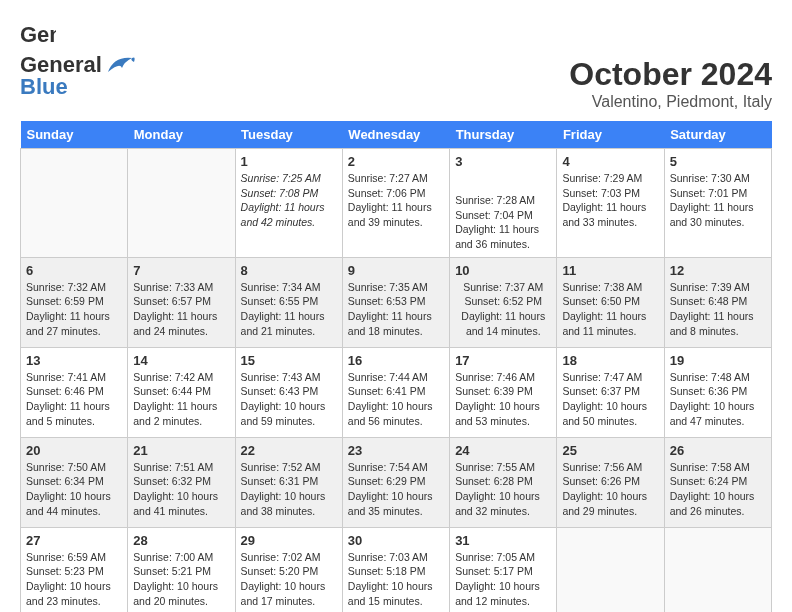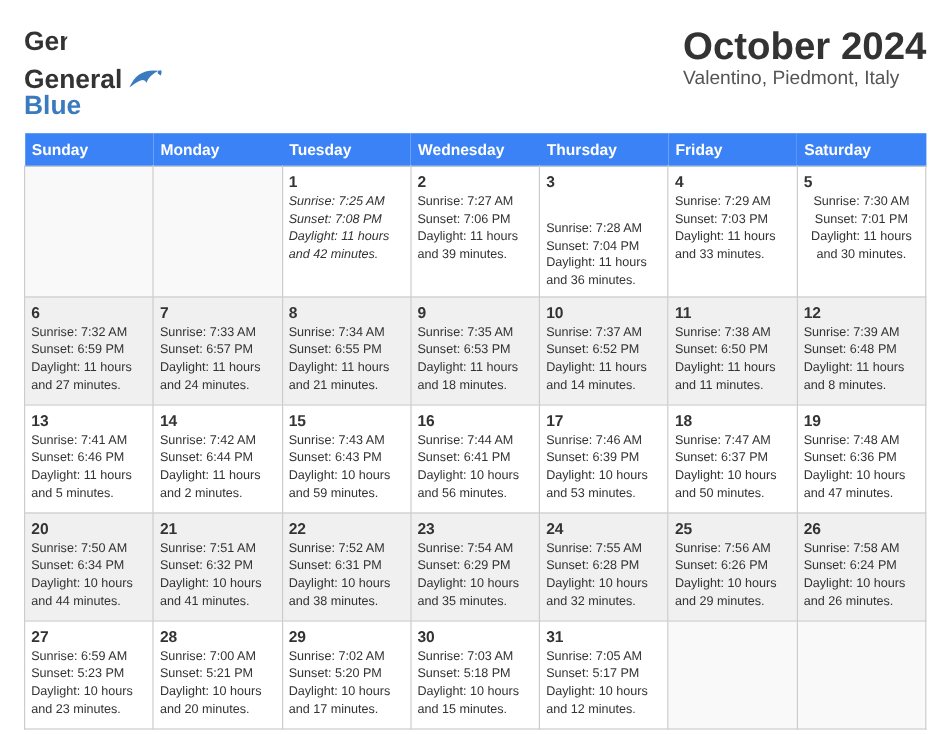--- a/index.html
+++ b/index.html
@@ -20,20 +20,22 @@
       display: flex;
       flex-direction: column;
       align-items: flex-start;
     }
     .logo-line {
       display: flex;
       align-items: center;
       gap: 2px;
     }
     .title-area {
+      text-align: right;
+      margin-top: 36px;
     }
     .month-title {
       font-size: 32px;
       font-weight: bold;
       color: #333;
     }
     .location {
       font-size: 16px;
       color: #555;
     }
@@ -142,21 +144,21 @@
 Daylight: 11 hours and 36 minutes.</div>
         </td>
         <td>
           <span class="day-num">4</span>
           <div class="cell-text" style="white-space: pre-line;">Sunrise: 7:29 AM
 Sunset: 7:03 PM
 Daylight: 11 hours and 33 minutes.</div>
         </td>
         <td>
           <span class="day-num">5</span>
-          <div class="cell-text" style="white-space: pre-line; text-align: center;">Sunrise: 7:30 AM
+          <div class="cell-text" style="white-space: pre-line;">Sunrise: 7:30 AM
 Sunset: 7:01 PM
 Daylight: 11 hours and 30 minutes.</div>
         </td>
       </tr>
       <tr>
         <td>
           <span class="day-num">6</span>
           <div class="cell-text" style="white-space: pre-line;">Sunrise: 7:32 AM
 Sunset: 6:59 PM
 Daylight: 11 hours and 27 minutes.</div>
@@ -174,21 +176,21 @@
 Daylight: 11 hours and 21 minutes.</div>
         </td>
         <td>
           <span class="day-num">9</span>
           <div class="cell-text" style="white-space: pre-line;">Sunrise: 7:35 AM
 Sunset: 6:53 PM
 Daylight: 11 hours and 18 minutes.</div>
         </td>
         <td>
           <span class="day-num">10</span>
-          <div class="cell-text" style="white-space: pre-line;">Sunrise: 7:37 AM
+          <div class="cell-text" style="white-space: pre-line; text-align: center;">Sunrise: 7:37 AM
 Sunset: 6:52 PM
 Daylight: 11 hours and 14 minutes.</div>
         </td>
         <td>
           <span class="day-num">11</span>
           <div class="cell-text" style="white-space: pre-line;">Sunrise: 7:38 AM
 Sunset: 6:50 PM
 Daylight: 11 hours and 11 minutes.</div>
         </td>
         <td>

